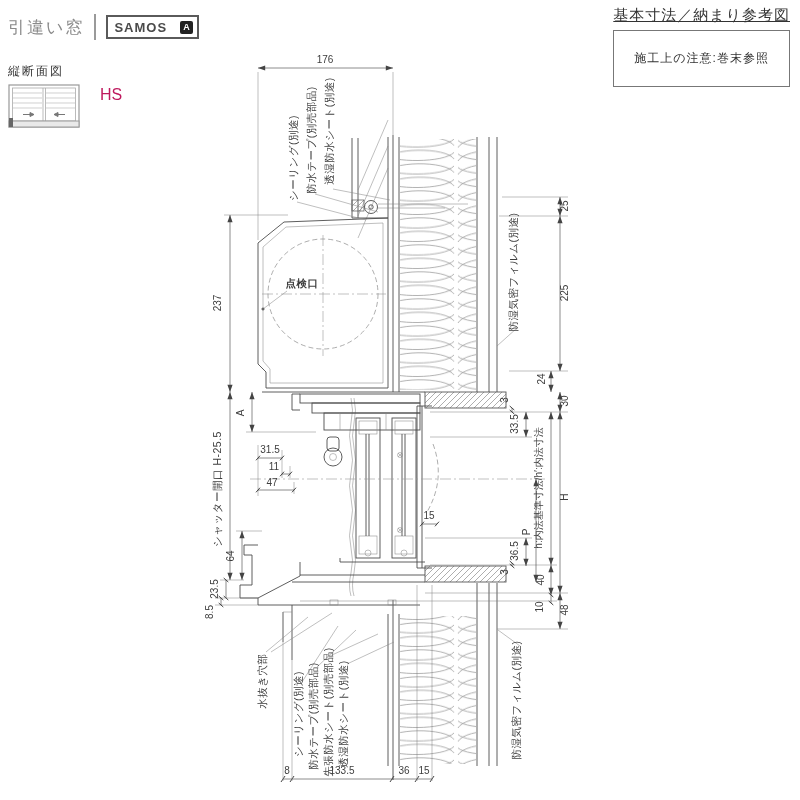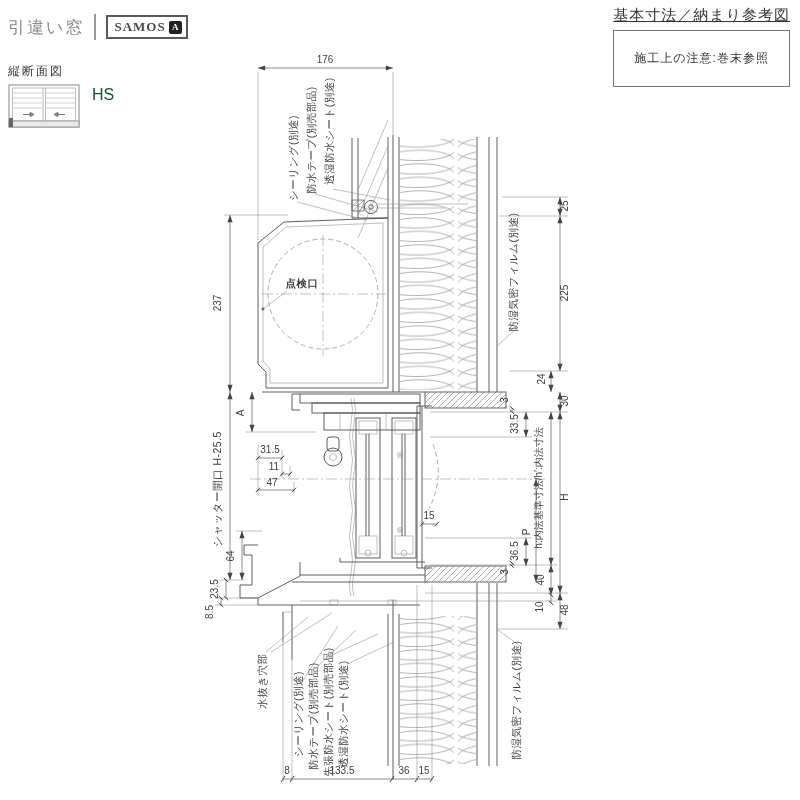--- a/index.html
+++ b/index.html
@@ -4,31 +4,31 @@
 <style>
   html,body{margin:0;padding:0;background:#fff;width:800px;height:800px;overflow:hidden;
     font-family:"Liberation Sans",sans-serif;-webkit-font-smoothing:antialiased;}
   #stage{position:relative;width:800px;height:592px;background:#fff;}
   
   #hdr{position:absolute;left:0;top:0;width:800px;height:56px;}
   .h-left{position:absolute;left:8px;top:14px;display:flex;align-items:center;gap:10px;}
   .cat{font-size:17px;color:#8a8a8a;letter-spacing:2px;}
   .vbar{width:2px;height:26px;background:#9a9a9a;}
   .ttl{font-size:22px;font-weight:bold;color:#3c3c3c;letter-spacing:3px;}
-  .badge{display:flex;align-items:center;gap:3px;border:2px solid #5a5a5a;padding:1px 4px 1px 6px;height:18px;font-family:Liberation Serif, serif;}
+  .badge{display:flex;align-items:center;gap:13px;border:2px solid #5a5a5a;padding:1px 4px 1px 6px;height:18px;}
   .badge .bname{font-size:13px;color:#4a4a4a;letter-spacing:1px;font-weight:bold;}
   .badge .bmark{width:13px;height:13px;background:#222;color:#fff;font-size:9px;font-weight:bold;
     display:flex;align-items:center;justify-content:center;border-radius:2px;}
   .h-right{position:absolute;right:10px;top:6px;text-align:center;}
   .sub{font-size:15px;color:#333;letter-spacing:1px;margin-bottom:5px;text-decoration:underline;}
   .note{border:1px solid #777;font-size:12px;color:#333;padding:19px 14px;letter-spacing:1px;}
   
   #mini{position:absolute;left:8px;top:56px;}
   .seclab{font-size:12px;color:#333;letter-spacing:2px;margin-bottom:4px;margin-top:7px;}
-  .hs{position:absolute;left:84px;top:30px;font-size:16px;color:#14532d;}
+  .hs{position:absolute;left:92px;top:30px;font-size:16px;color:#be185d;}
   
   text{fill:#3d3d3d;}
   .ln{stroke:#4c4c4c;stroke-width:.9;fill:none;}
   .lt{stroke:#8a8a8a;stroke-width:.55;fill:none;}
   .dim{stroke:#4f4f4f;stroke-width:.65;fill:none;}
   .ext{stroke:#7c7c7c;stroke-width:.5;fill:none;}
   .chain{stroke:#999;stroke-width:.6;fill:none;stroke-dasharray:11 3 2 3;}
   .dash{stroke:#8a8a8a;stroke-width:.7;fill:none;stroke-dasharray:5 3;}
   .txt{font-size:10px;}
   .lbl{font-size:10.5px;letter-spacing:.5px;}

